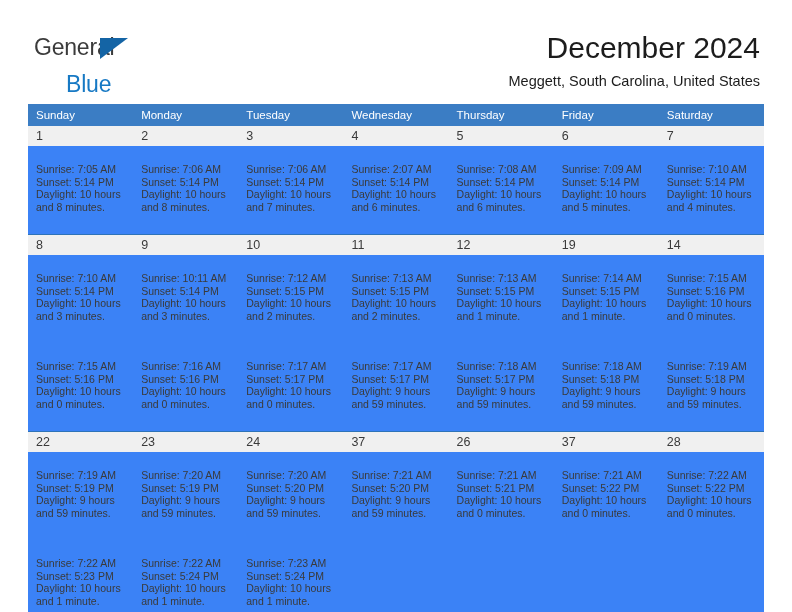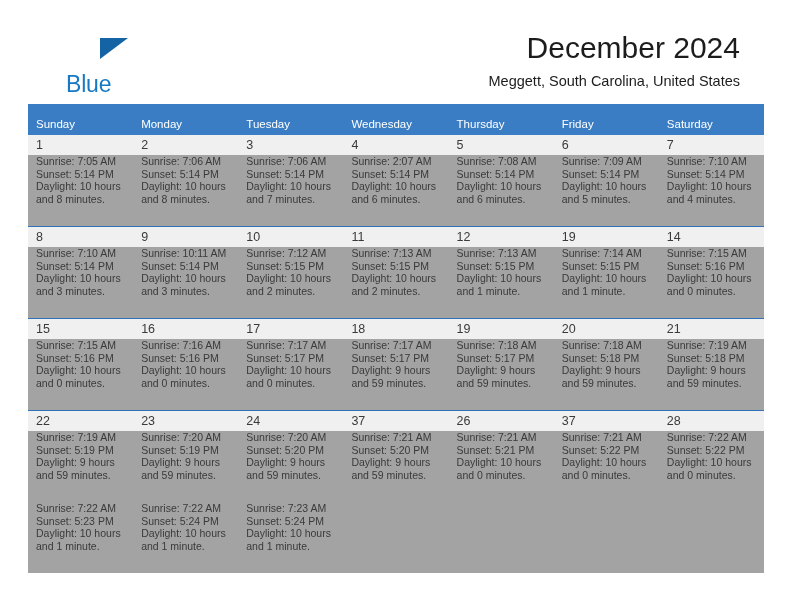--- a/index.html
+++ b/index.html
@@ -59,21 +59,21 @@
     display: block;
     font-size: 23px;
     color: #1779c4;
     letter-spacing: -0.2px;
     margin-left: 32px;
     margin-top: 12px;
   }
 
   .title-block {
     position: absolute;
-    right: 52px;
+    right: 32px;
     top: 30px;
     text-align: right;
   }
   .cal-title {
     font-size: 30px;
     font-weight: normal;
     color: #1c1c1c;
     line-height: 36px;
     white-space: nowrap;
   }
@@ -95,61 +95,62 @@
     table-layout: fixed;
   }
   .calendar col { width: 105.14px; }
 
   .dow-row th {
     background: #3b7dc4;
     color: #ffffff;
     font-size: 11.5px;
     font-weight: normal;
     text-align: left;
-    padding: 14px 0 5px 8px;
+    padding: 5px 0 5px 8px;
     height: 11px;
     border: none;
   }
 
   .num-row td {
     background: #f0f0f0;
     border-top: 1.5px solid #2e73b8;
     font-size: 12.5px;
     color: #3a3a3a;
     padding: 3px 0 3px 8px;
     height: 14px;
     vertical-align: top;
   }
   .num-row.first td {
     border-top: none;
   }
   .info-row td {
-    background: #a3a3a3;
+    background: #3b82f6;
     vertical-align: top;
-    padding: 0 6px 9px 8px;
+    padding: 17px 6px 9px 8px;
     height: 62px;
   }
   .info-line {
     display: block;
     font-size: 10.5px;
     line-height: 12.6px;
     color: #3a3a3a;
     white-space: nowrap;
   }
   .empty-cell { }
 </style>
 </head>
 <body>
 
 <div class="page">
 
   <div class="header">
 
     <div class="brand">
       <span class="brand-row1">
+        <span>General</span>
         <span class="brand-tri"></span>
       </span>
       <span class="brand-row2">Blue</span>
     </div>
 
     <div class="title-block">
       <div class="cal-title">December 2024</div>
       <div class="cal-subtitle">Meggett, South Carolina, United States</div>
     </div>
 
@@ -279,29 +280,20 @@
           <span class="info-line">and 1 minute.</span>
         </td>
         <td>
           <span class="info-line">Sunrise: 7:15 AM</span>
           <span class="info-line">Sunset: 5:16 PM</span>
           <span class="info-line">Daylight: 10 hours</span>
           <span class="info-line">and 0 minutes.</span>
         </td>
       </tr>
 
-      <tr class="num-row">
-        <td>15</td>
-        <td>16</td>
-        <td>17</td>
-        <td>18</td>
-        <td>19</td>
-        <td>20</td>
-        <td>21</td>
-      </tr>
       <tr class="info-row">
         <td>
           <span class="info-line">Sunrise: 7:15 AM</span>
           <span class="info-line">Sunset: 5:16 PM</span>
           <span class="info-line">Daylight: 10 hours</span>
           <span class="info-line">and 0 minutes.</span>
         </td>
         <td>
           <span class="info-line">Sunrise: 7:16 AM</span>
           <span class="info-line">Sunset: 5:16 PM</span>

